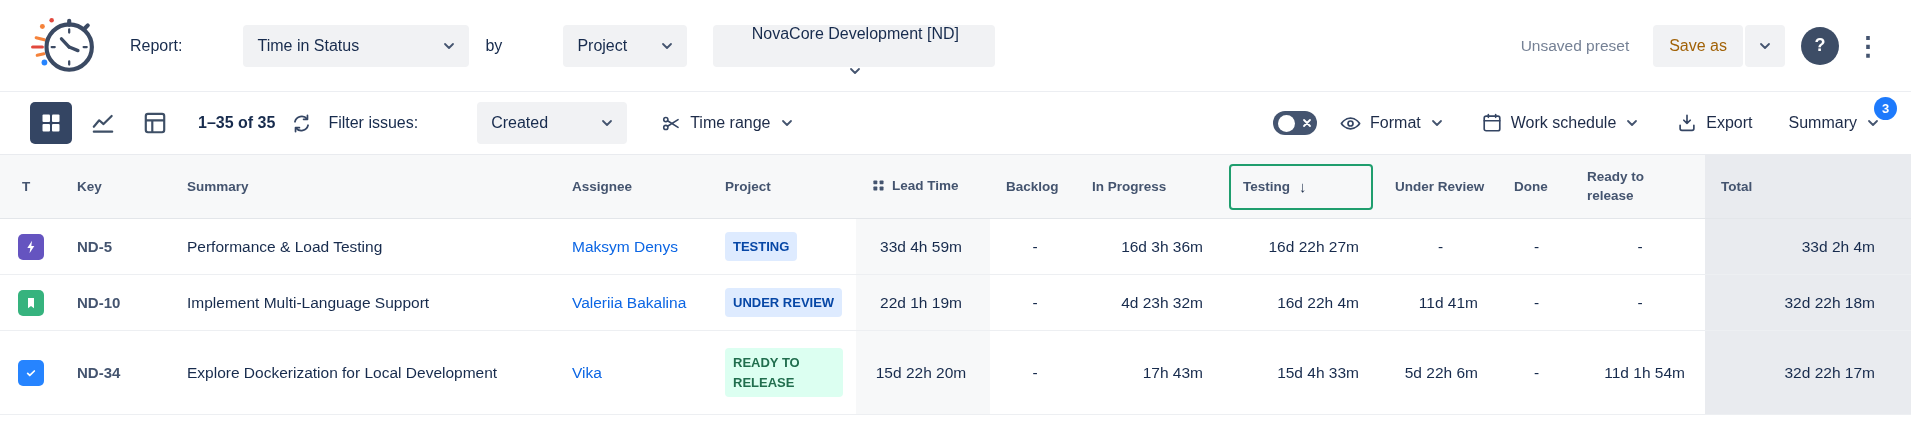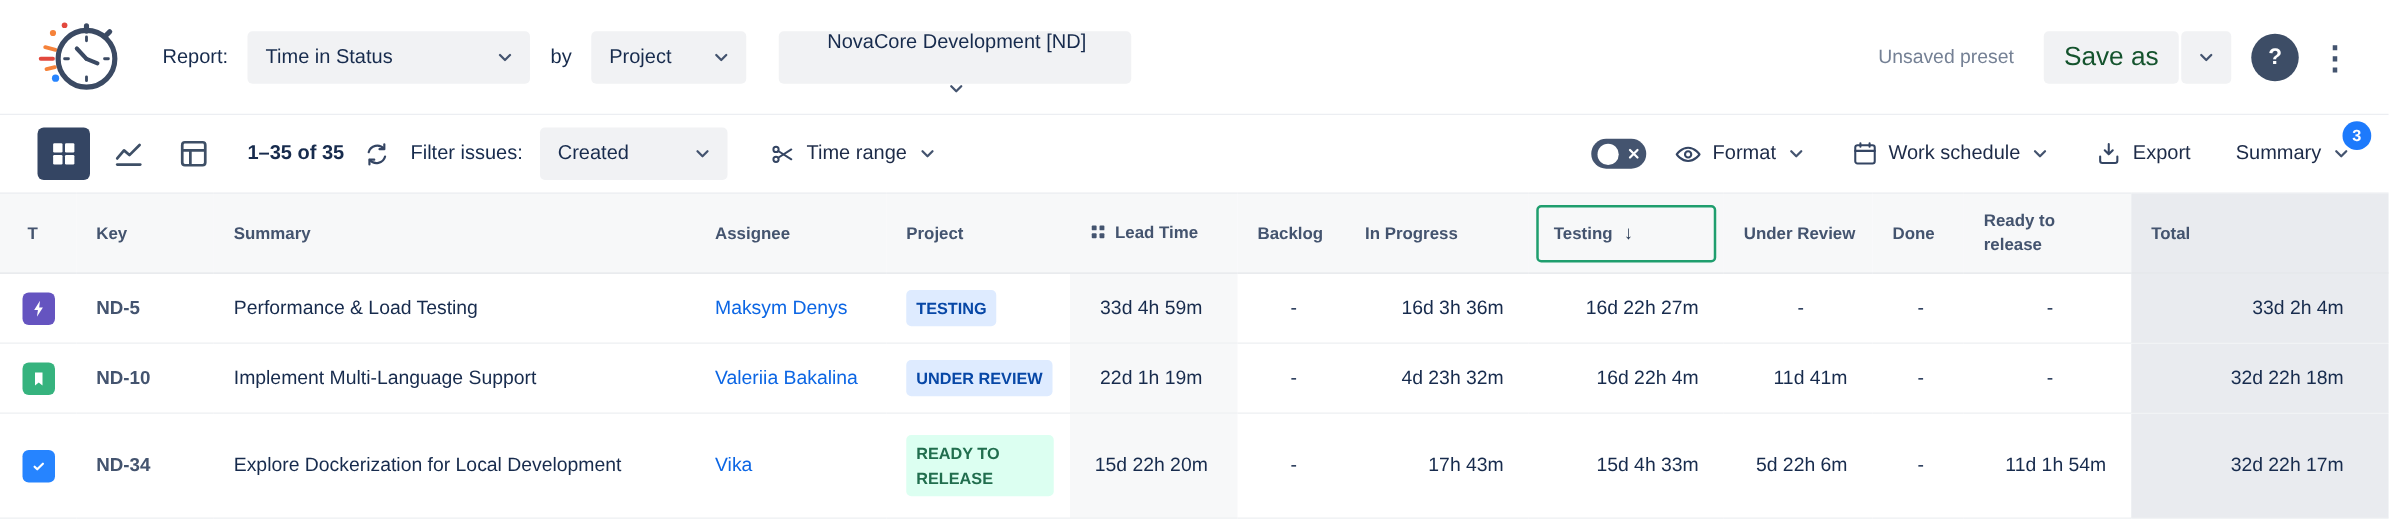--- a/index.html
+++ b/index.html
@@ -11,28 +11,28 @@
   }
   button { font-family: inherit; background: none; border: none; cursor: pointer; color: inherit; font-size: inherit; }
   .spacer { flex: 1; }
 
   
   .topbar { height: 92px; display: flex; align-items: center; gap: 16px; padding: 0 30px 0 30px; border-bottom: 1px solid #ECEEF2; }
   .logo { width: 66px; height: 66px; flex: 0 0 auto; margin-right: 18px; }
   .lbl { font-size: 16px; color: #172B4D; }
   .sel { display: inline-flex; align-items: center; justify-content: space-between; gap: 20px;
          background: #F1F2F4; border-radius: 4px; height: 42px; padding: 0 12px 0 14px;
-         font-size: 16px; color: #172B4D; cursor: pointer; }
+         font-size: 16px; color: #172B4D; cursor: pointer; margin-left: 45px; }
   .w-report { width: 226px; }
   .w-group { width: 124px; }
   .w-project { width: 282px; margin-left: 10px; flex-direction: column; }
   .chev { width: 16px; height: 16px; flex: 0 0 auto; }
   .muted { color: #758195; font-size: 15.5px; margin-right: 8px; }
   .btn-gray { background: #F1F2F4; border-radius: 4px; height: 42px; padding: 0 16px;
-              font-size: 21px; font-weight: 500; color: #14532d; display: inline-flex; align-items: center; gap: 8px; }
+              font-size: 16px; font-weight: 500; color: #a16207; display: inline-flex; align-items: center; gap: 8px; }
   .split { display: inline-flex; gap: 2px; }
   .caret-btn { width: 40px; justify-content: center; padding: 0; }
   .help-btn { width: 38px; height: 38px; border-radius: 50%; background: #3D4D66; color: #fff;
               font-size: 18px; font-weight: 700; display: inline-flex; align-items: center; justify-content: center; }
   .kebab-btn { font-size: 26px; color: #44546F; width: 26px; line-height: 1; font-weight: 700; }
 
   
   .toolbar { height: 62px; display: flex; align-items: center; gap: 14px; padding: 0 28px 0 30px; }
   .views { display: flex; align-items: center; gap: 10px; margin-right: 8px; }
   .view-btn { width: 42px; height: 42px; border-radius: 5px; display: inline-flex; align-items: center; justify-content: center; }

